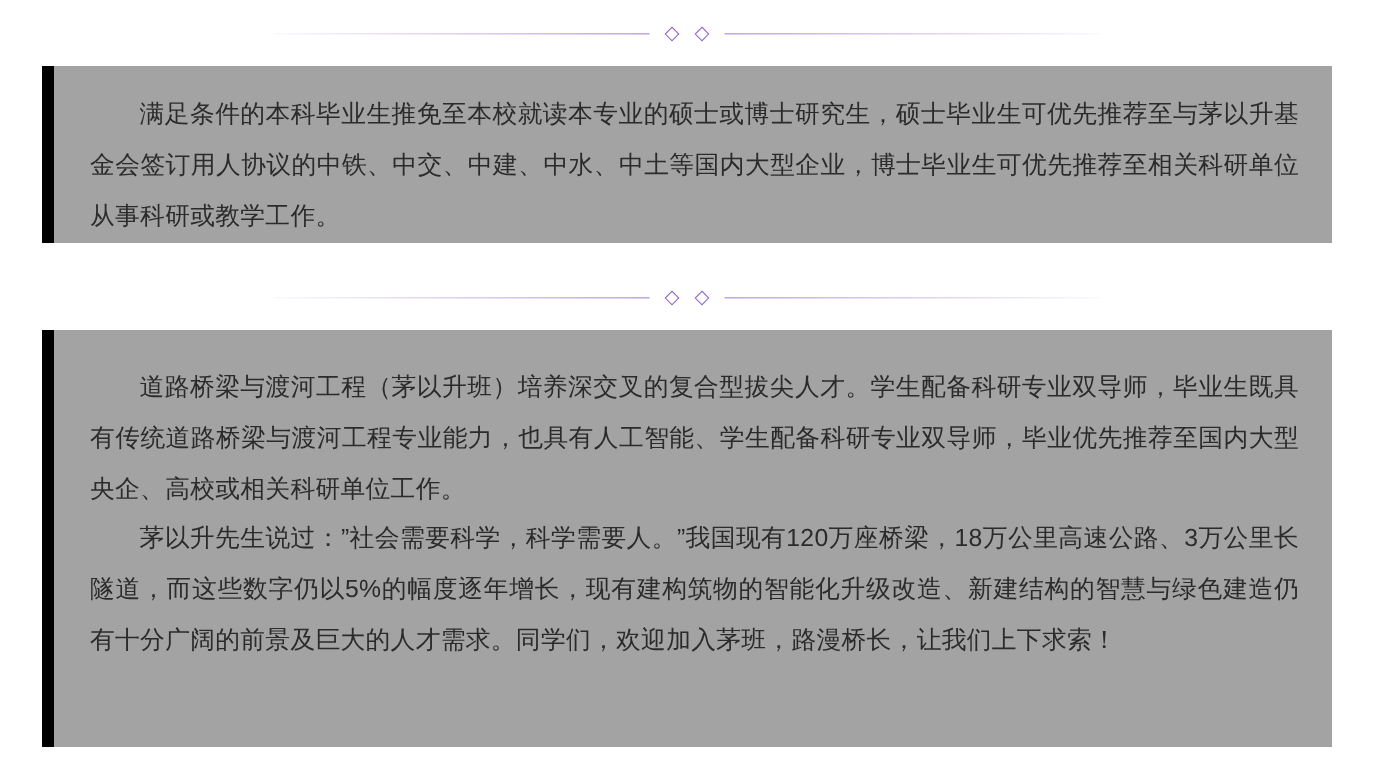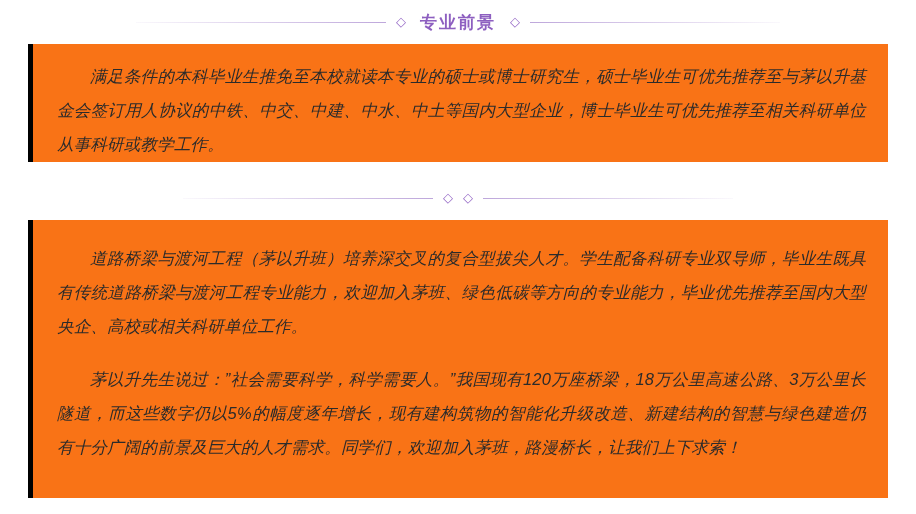--- a/index.html
+++ b/index.html
@@ -49,74 +49,72 @@
   .section-title {
     color: #8d5fc0;
     font-size: 17px;
     font-weight: bold;
     letter-spacing: 2px;
     white-space: nowrap;
     padding: 0 4px;
   }
   .card {
     position: relative;
-    background: #f97316;
-    border-left: 5px solid #000000;
+    background: #a3a3a3;
+    border-left: 8px solid #000000;
     box-sizing: border-box;
     padding: 16px 22px 16px 24px;
-    font-style: italic;
   }
   .card.one {
     height: 118px;
   }
   .card.two {
     height: 278px;
     padding-top: 22px;
   }
   .para {
     color: #2b2b2b;
     font-size: 16.5px;
     line-height: 2.05;
     text-align: justify;
     text-justify: inter-ideograph;
     text-indent: 2em;
     margin: 0;
     letter-spacing: 0.2px;
   }
   .para + .para {
-    margin-top: 20px;
+    margin-top: 0;
   }
   .spacer-top { height: 8px; }
 </style>
 </head>
 <body>
 
 <div class="page">
 
   <div class="section">
     <div class="section-header">
       <div class="rule"></div>
       <span class="diamond">◇</span>
-      <span class="section-title">专业前景</span>
       <span class="diamond">◇</span>
       <div class="rule right"></div>
     </div>
     <div class="card one">
       <p class="para">满足条件的本科毕业生推免至本校就读本专业的硕士或博士研究生，硕士毕业生可优先推荐至与茅以升基金会签订用人协议的中铁、中交、中建、中水、中土等国内大型企业，博士毕业生可优先推荐至相关科研单位从事科研或教学工作。</p>
     </div>
   </div>
 
   <div class="spacer-top"></div>
 
   <div class="section">
     <div class="section-header">
       <div class="rule"></div>
       <span class="diamond">◇</span>
       <span class="diamond">◇</span>
       <div class="rule right"></div>
     </div>
     <div class="card two">
-      <p class="para">道路桥梁与渡河工程（茅以升班）培养深交叉的复合型拔尖人才。学生配备科研专业双导师，毕业生既具有传统道路桥梁与渡河工程专业能力，欢迎加入茅班、绿色低碳等方向的专业能力，毕业优先推荐至国内大型央企、高校或相关科研单位工作。</p>
+      <p class="para">道路桥梁与渡河工程（茅以升班）培养深交叉的复合型拔尖人才。学生配备科研专业双导师，毕业生既具有传统道路桥梁与渡河工程专业能力，也具有人工智能、学生配备科研专业双导师，毕业优先推荐至国内大型央企、高校或相关科研单位工作。</p>
       <p class="para">茅以升先生说过：”社会需要科学，科学需要人。”我国现有120万座桥梁，18万公里高速公路、3万公里长隧道，而这些数字仍以5%的幅度逐年增长，现有建构筑物的智能化升级改造、新建结构的智慧与绿色建造仍有十分广阔的前景及巨大的人才需求。同学们，欢迎加入茅班，路漫桥长，让我们上下求索！</p>
     </div>
   </div>
 
 </div>
 
 </body></html>

